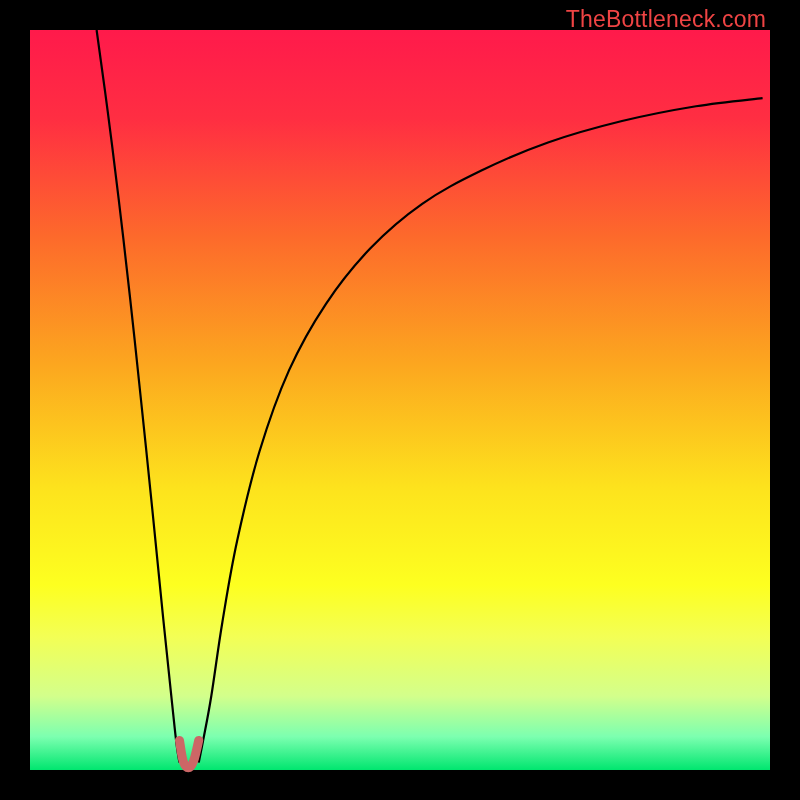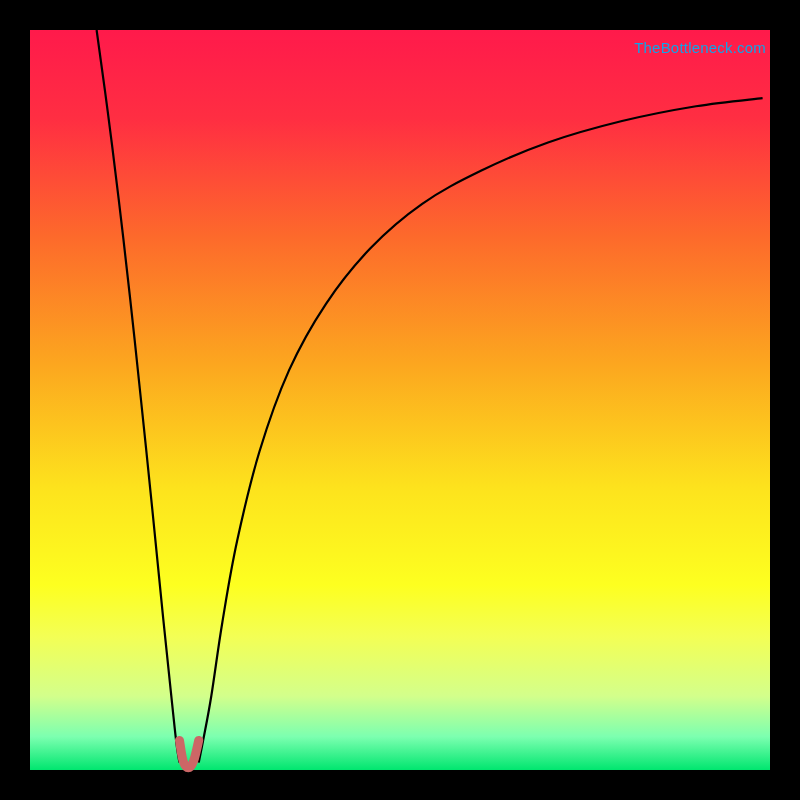--- a/index.html
+++ b/index.html
@@ -35,26 +35,25 @@
     left: 0;
     top: 0;
     width: 100%;
     height: 100%;
     overflow: visible;
   }
   .attribution {
     position: absolute;
     top: 6px;
     right: 34px;
-    color: #0ea5e9;
-    font-size: 15px;
+    color: #ef4444;
+    font-size: 23px;
     letter-spacing: 0.2px;
     font-weight: 400;
     user-select: none;
-    margin-top: 33px;
   }
 </style>
 </head>
 <body>
 
 <div class="frame">
 
   <div class="plot-area">
     <svg class="gradient-bg" viewBox="0 0 740 740" preserveAspectRatio="none">
       <defs>

